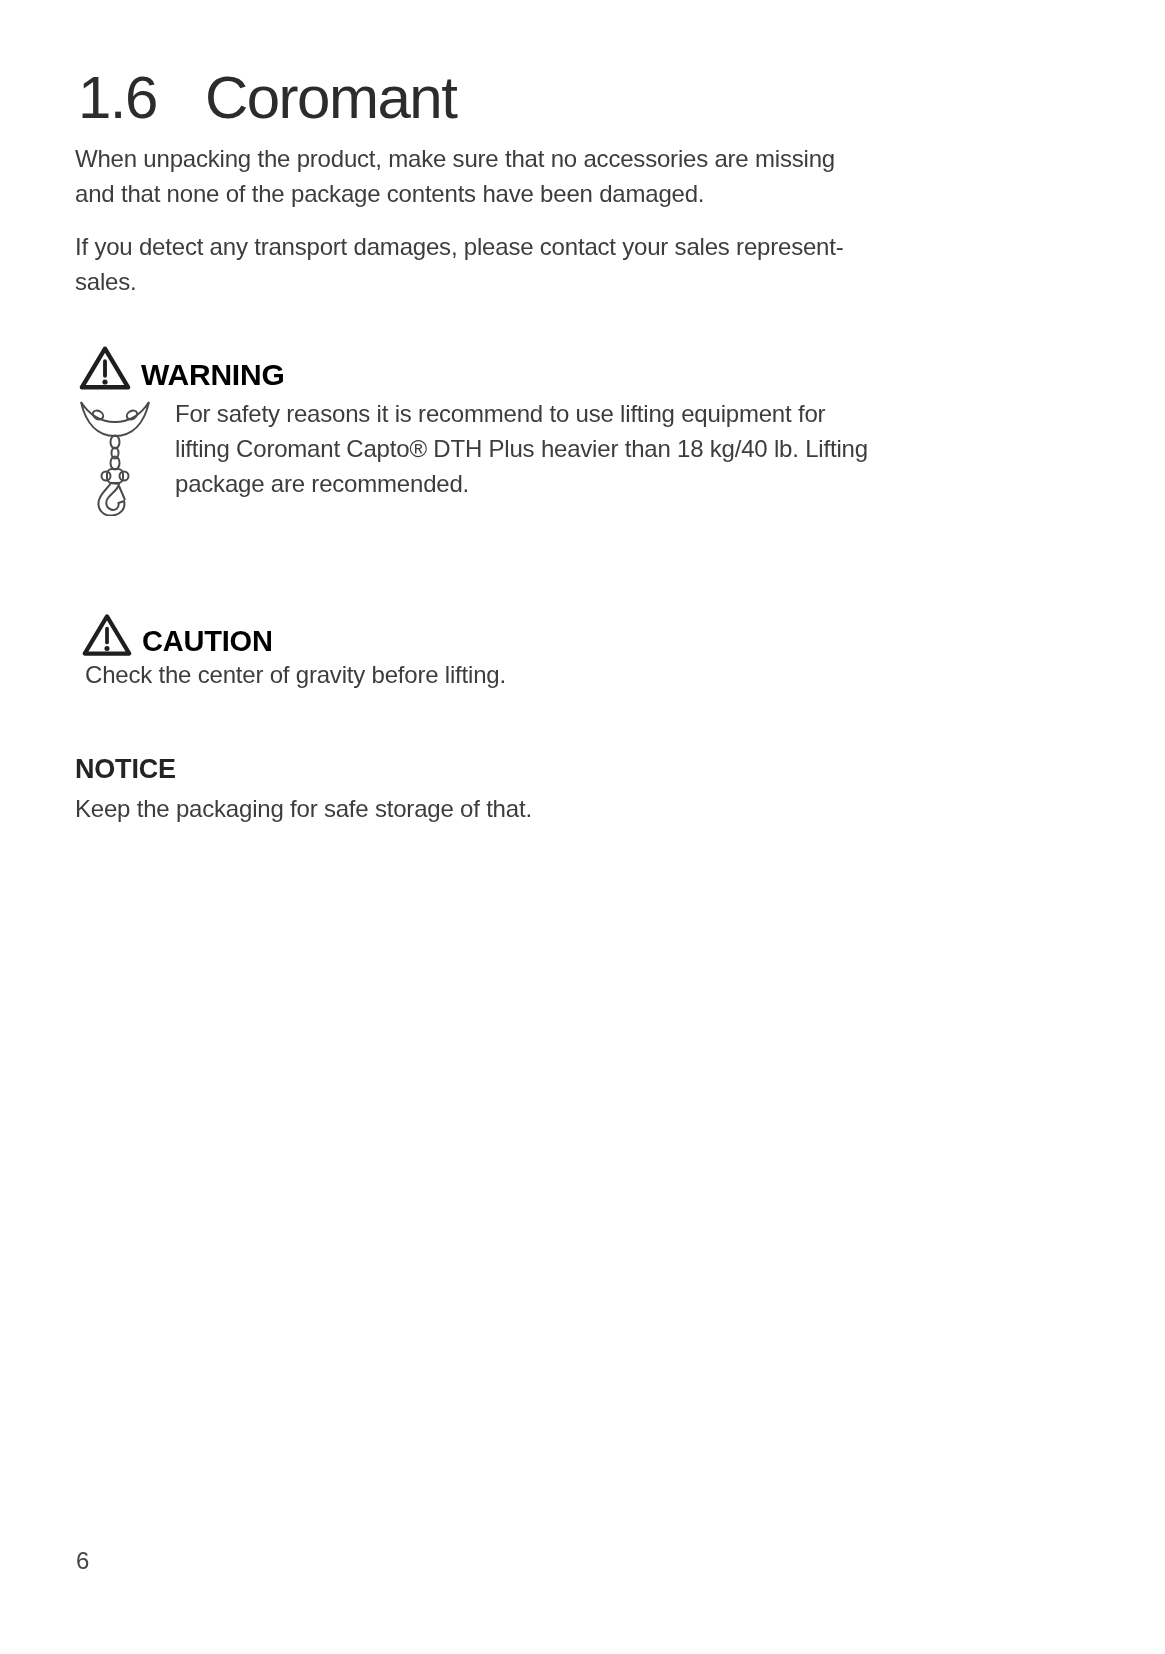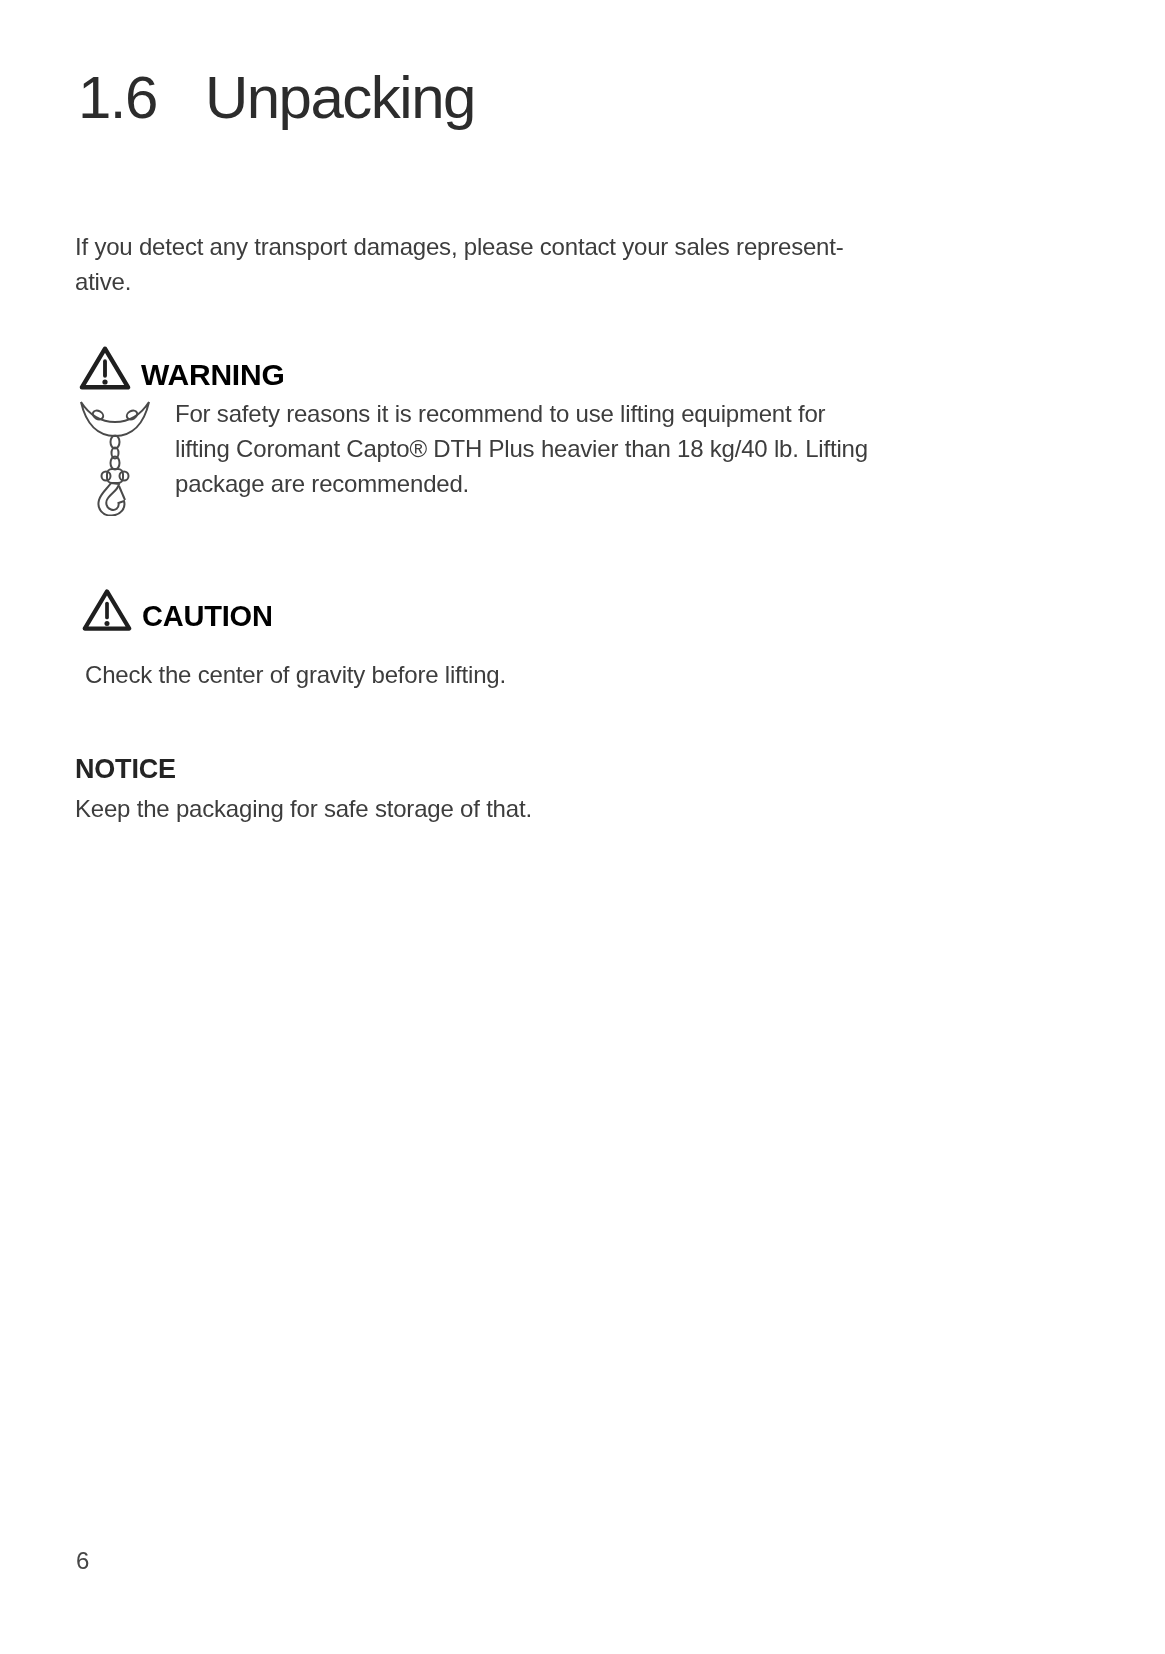--- a/index.html
+++ b/index.html
@@ -44,21 +44,21 @@
   .p1 { left: 75px; top: 141px; }
   .p2 { left: 75px; top: 229px; }
 
   
   .alert-head {
     display: flex;
     align-items: flex-end;
     gap: 9px;
   }
   .warning-head { left: 78px; top: 343px; }
-  .caution-head { left: 81px; top: 586px; }
+  .caution-head { left: 81px; top: 611px; }
   .alert-label {
     font-weight: 700;
     color: #000000;
     line-height: 1;
     padding-bottom: 3px;
     letter-spacing: -0.2px;
     white-space: nowrap;
   }
   .warning-label { font-size: 30px; }
   .caution-label { font-size: 29px; }
@@ -88,27 +88,31 @@
     line-height: 1.2;
   }
 </style>
 </head>
 <body>
 
 <div class="page">
 
   <div class="abs heading">
     <span>1.6</span>
-    <span>Unpacking</span>
+    <span>Coromant</span>
   </div>
 
+  <div class="abs bodytext p1">
+    <div class="line">When unpacking the product, make sure that no accessories are missing</div>
+    <div class="line">and that none of the package contents have been damaged.</div>
+  </div>
 
   <div class="abs bodytext p2">
     <div class="line">If you detect any transport damages, please contact your sales represent-</div>
-    <div class="line">ative.</div>
+    <div class="line">sales.</div>
   </div>
 
   <div class="abs alert-head warning-head">
     <span>
       <svg class="tri-icon" width="54" height="50" viewBox="0 0 56 50">
         <path d="M28 5 L52 45 L4 45 Z" fill="none" stroke="#1f1f1f" stroke-width="4.5" stroke-linejoin="round"></path>
         <line x1="28" y1="18" x2="28" y2="33" stroke="#1f1f1f" stroke-width="4" stroke-linecap="round"></line>
         <circle cx="28" cy="39.5" r="2.7" fill="#1f1f1f"></circle>
       </svg>
     </span>

